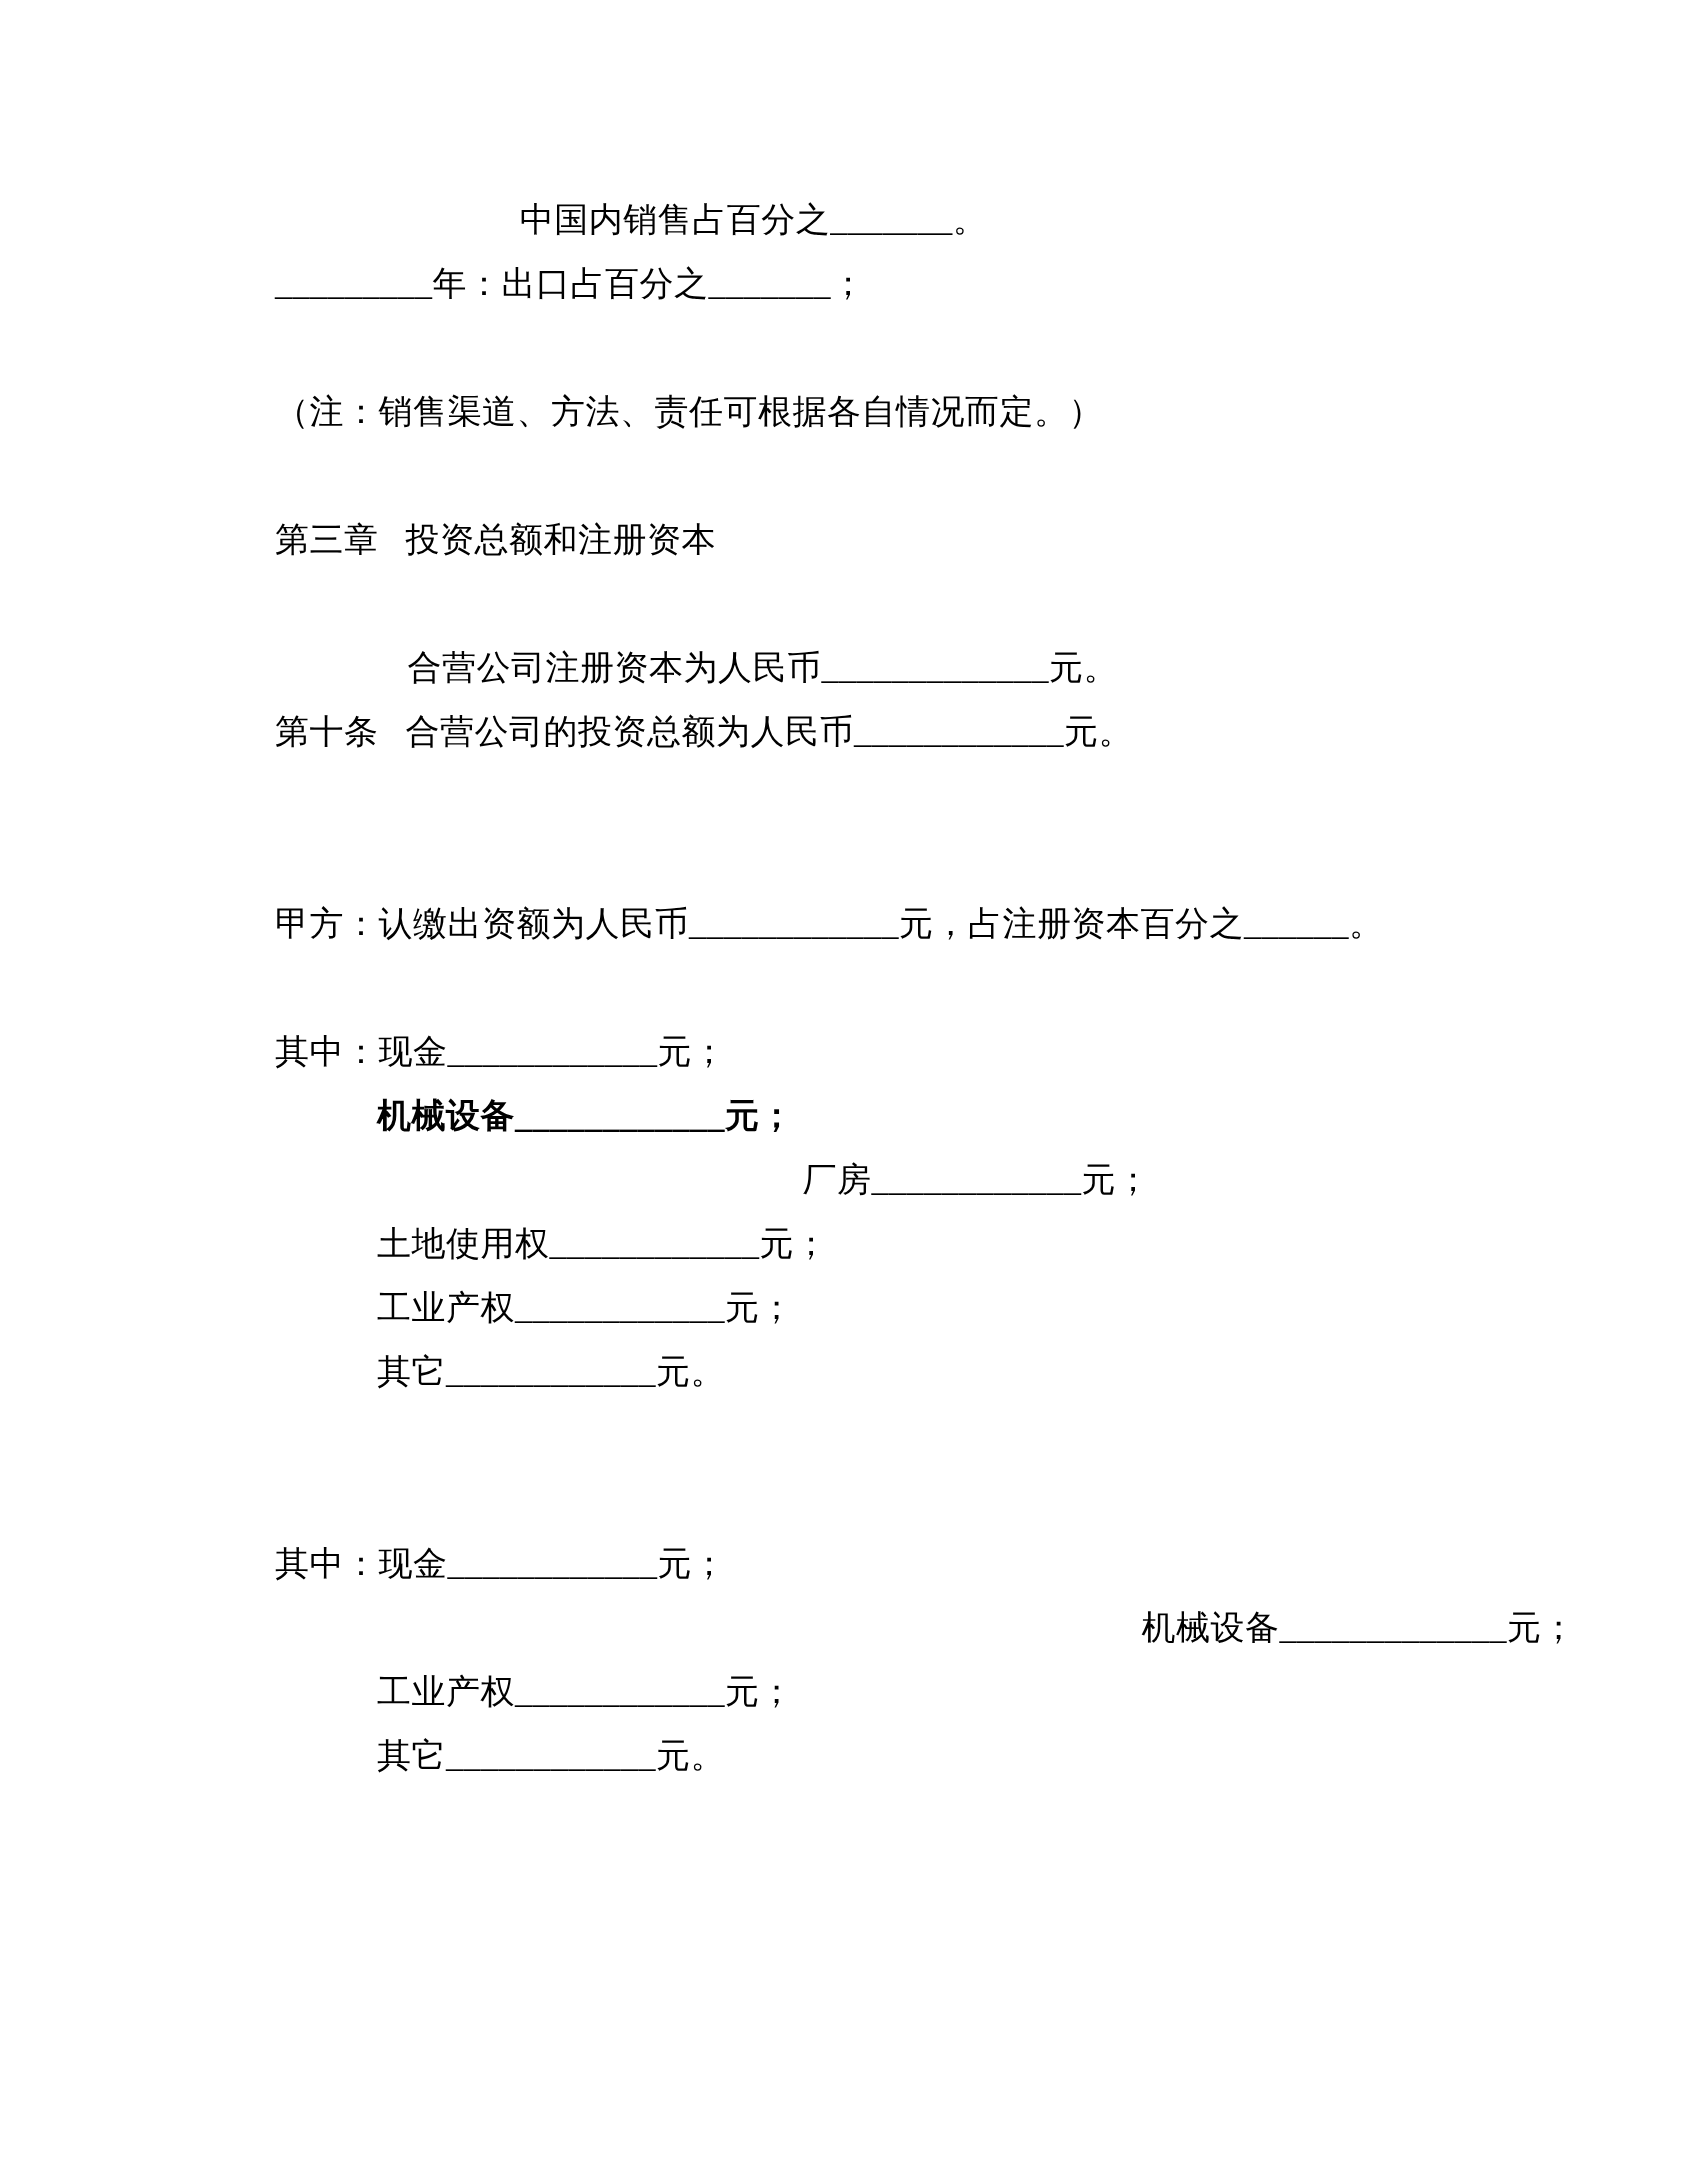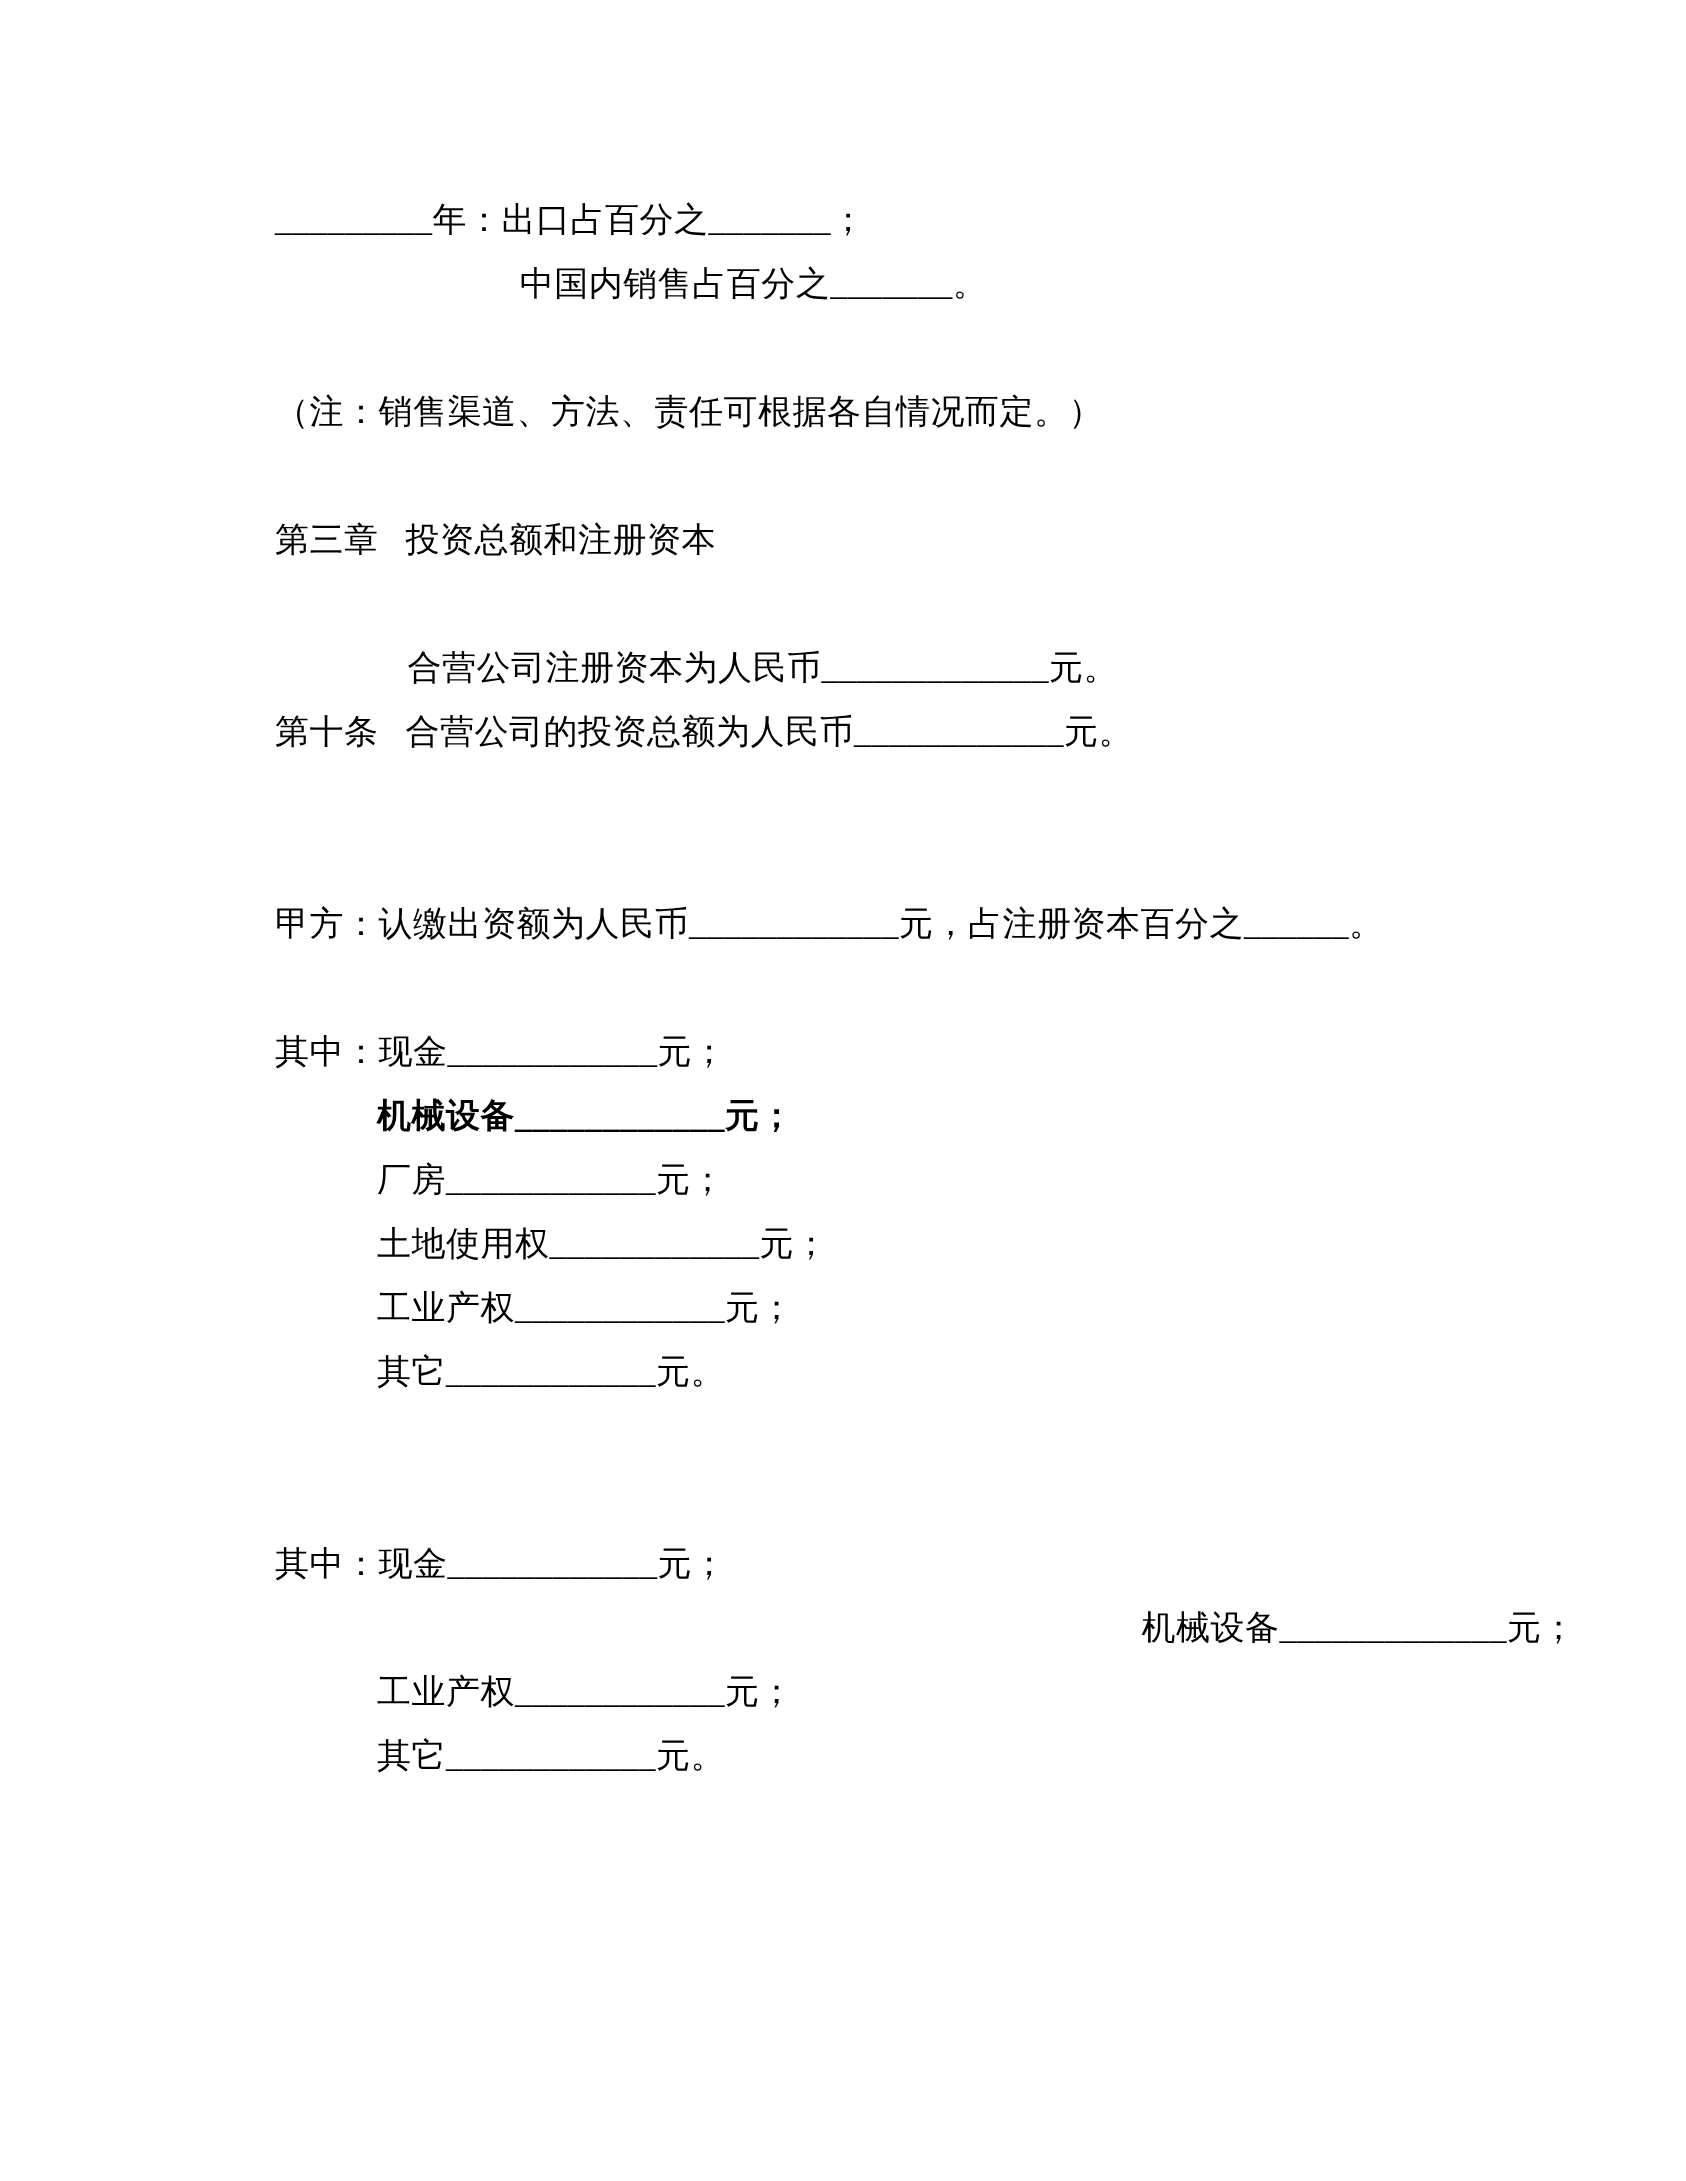--- a/index.html
+++ b/index.html
@@ -32,36 +32,36 @@
   }
   .doc-line.blank {
     height: 64px;
   }
 </style>
 </head>
 <body>
 
 <div class="page">
   <div class="doc-body" id="doc-body">
+      <div class="doc-line" style="margin-left: 7.2em;">中国内销售占百分之_______。</div>
       <div class="doc-line">_________年：出口占百分之_______；</div>
-      <div class="doc-line" style="margin-left: 7.2em;">中国内销售占百分之_______。</div>
       <div class="doc-line blank"></div>
       <div class="doc-line">（注：销售渠道、方法、责任可根据各自情况而定。）</div>
       <div class="doc-line blank"></div>
       <div class="doc-line">第三章   投资总额和注册资本</div>
       <div class="doc-line blank"></div>
       <div class="doc-line" style="margin-left: 3.9em;">合营公司注册资本为人民币_____________元。</div>
       <div class="doc-line">第十条   合营公司的投资总额为人民币____________元。</div>
       <div class="doc-line blank"></div>
       <div class="doc-line blank"></div>
       <div class="doc-line">甲方：认缴出资额为人民币____________元，占注册资本百分之______。</div>
       <div class="doc-line blank"></div>
       <div class="doc-line">其中：现金____________元；</div>
       <div class="doc-line" style="margin-left: 3em; font-weight: bold;">机械设备____________元；</div>
-      <div class="doc-line" style="margin-left: 3em;">厂房____________元；</div>
+      <div class="doc-line" style="margin-left: 3em; text-align: center;">厂房____________元；</div>
       <div class="doc-line" style="margin-left: 3em;">土地使用权____________元；</div>
       <div class="doc-line" style="margin-left: 3em;">工业产权____________元；</div>
       <div class="doc-line" style="margin-left: 3em;">其它____________元。</div>
       <div class="doc-line blank"></div>
       <div class="doc-line blank"></div>
       <div class="doc-line">其中：现金____________元；</div>
       <div class="doc-line" style="margin-left: 3em; text-align: right;">机械设备_____________元；</div>
       <div class="doc-line" style="margin-left: 3em;">工业产权____________元；</div>
       <div class="doc-line" style="margin-left: 3em;">其它____________元。</div>
     </div>

